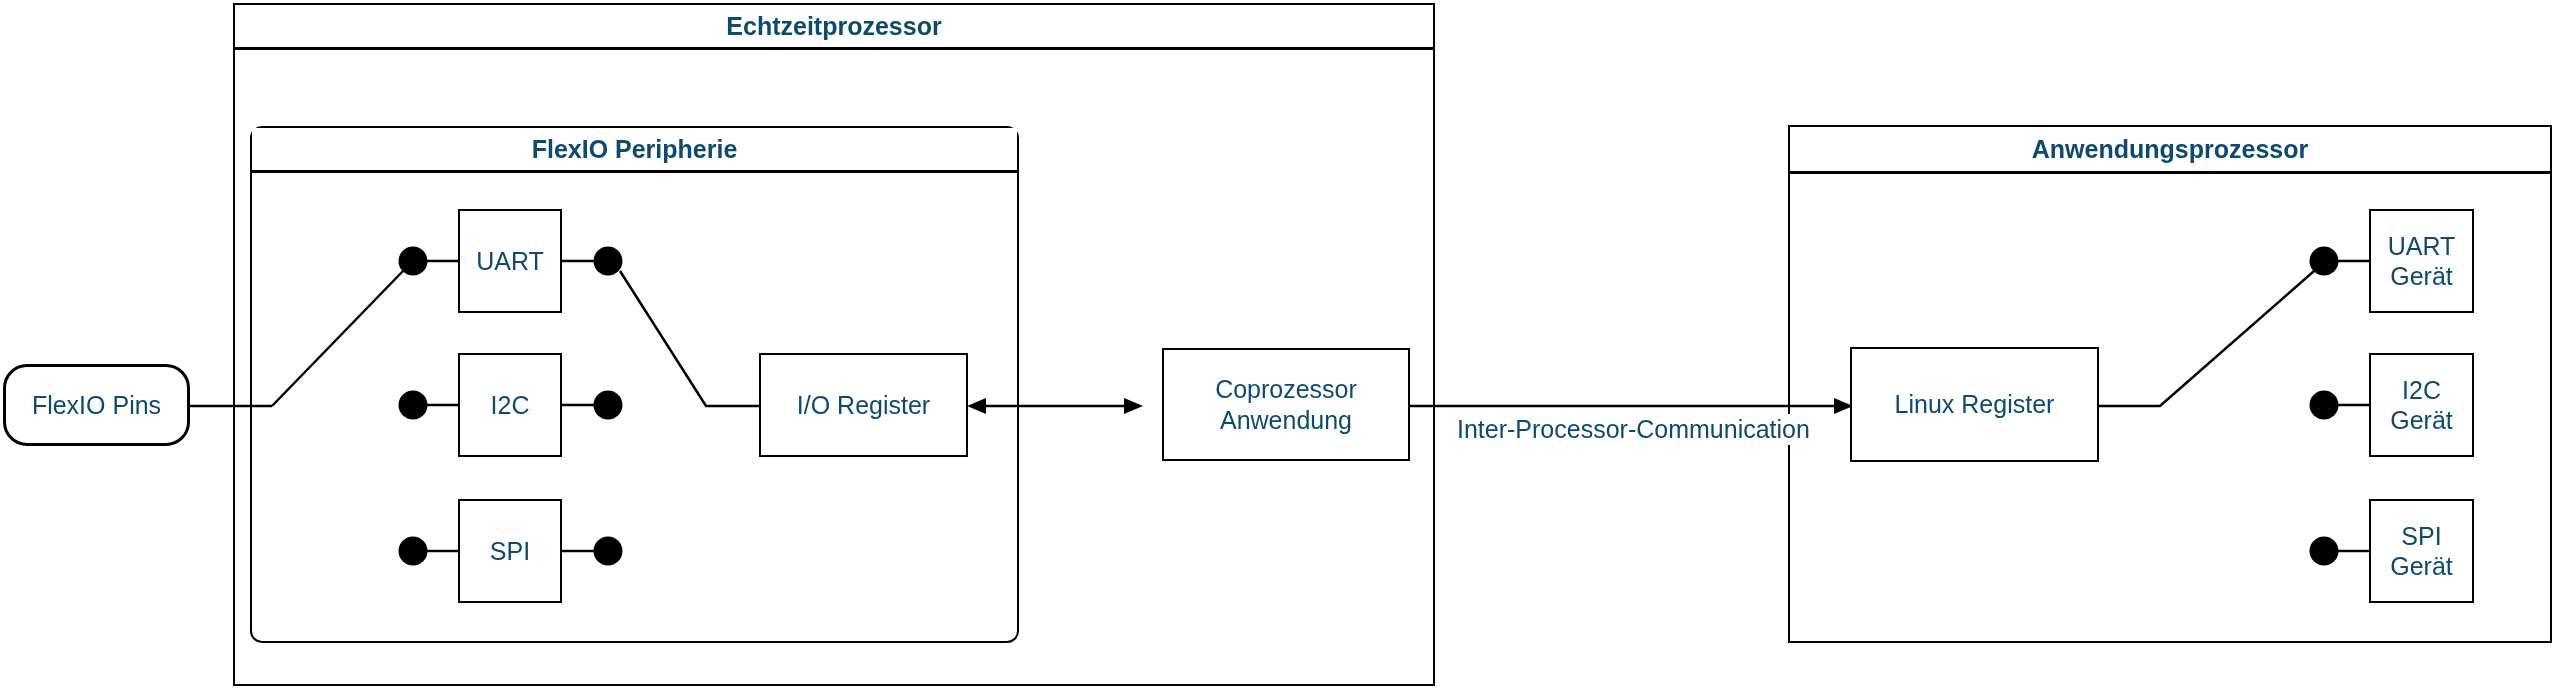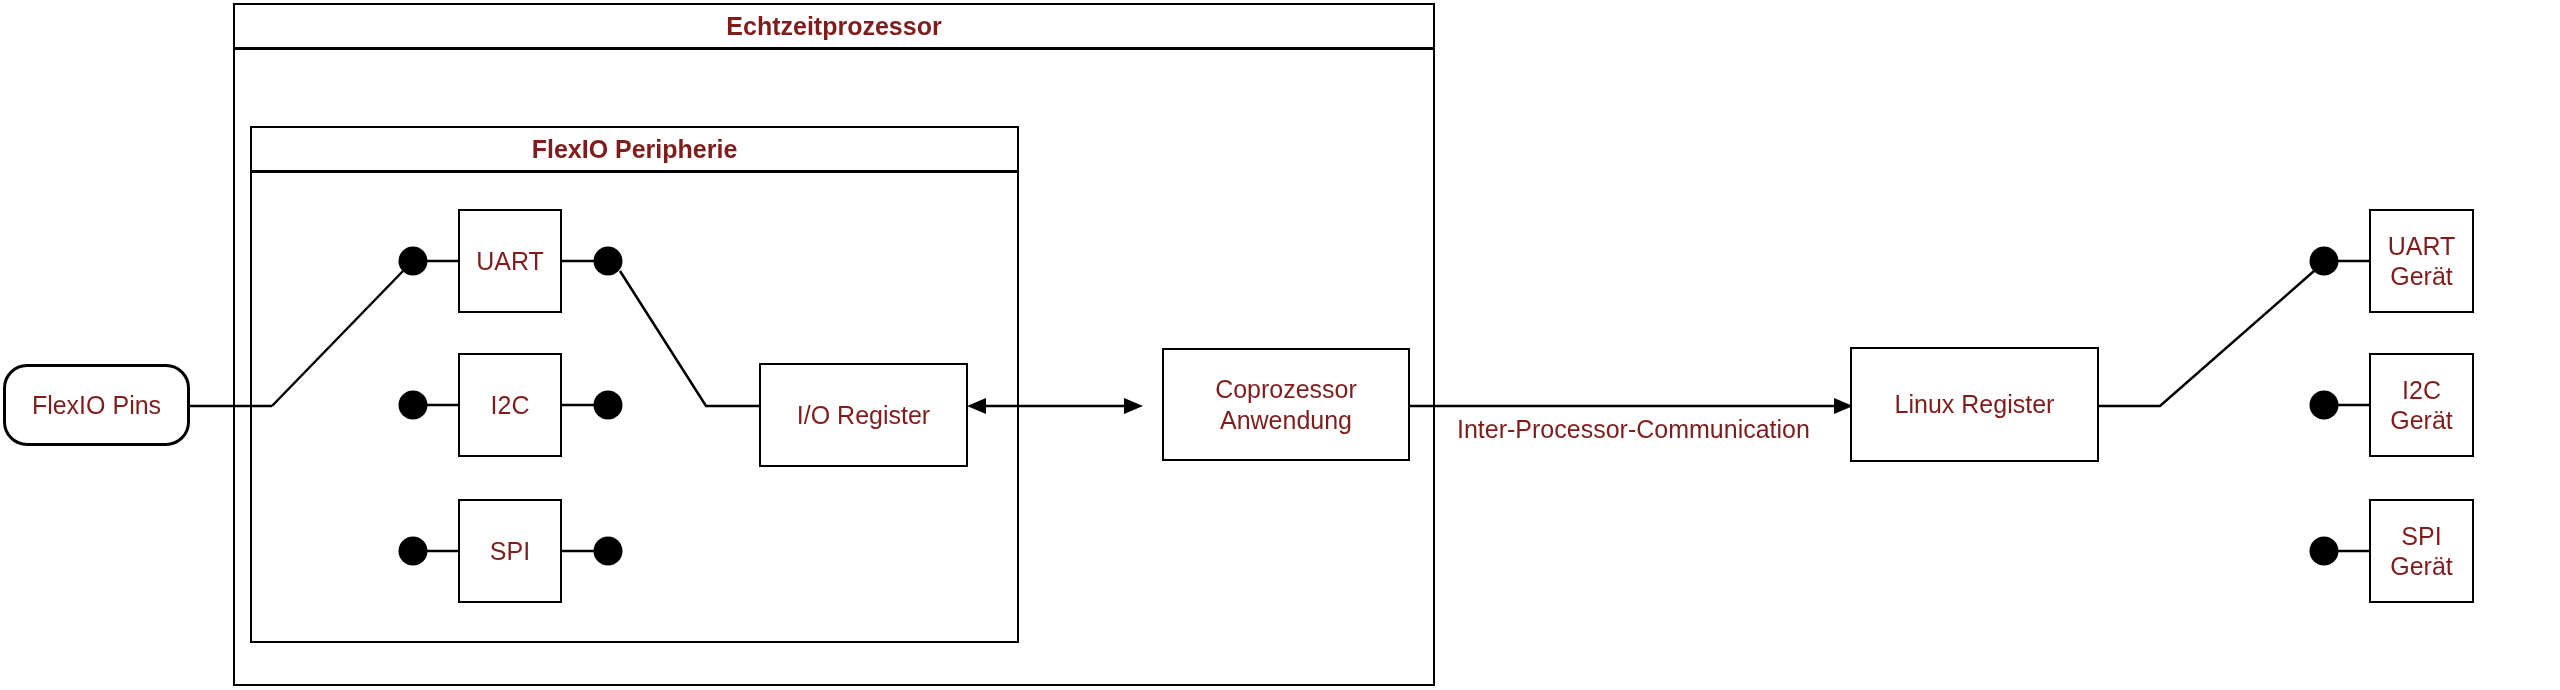--- a/index.html
+++ b/index.html
@@ -2,21 +2,21 @@
 <html><head>
 <meta charset="utf-8">
 <style>
   html, body { margin: 0; padding: 0; background: #ffffff; }
   .stage {
     position: relative;
     width: 2560px;
     height: 690px;
     background: #ffffff;
     font-family: "Liberation Sans", sans-serif;
-    color: #7f1d1d;
+    color: #0c4a6e;
     overflow: hidden;
   }
   
   .container {
     position: absolute;
     box-sizing: border-box;
     border: 2px solid #000000;
     background: transparent;
   }
   .container-header {
@@ -25,21 +25,21 @@
     border-bottom: 3px solid #000000;
     display: flex;
     align-items: center;
     justify-content: center;
     font-weight: bold;
     font-size: 25px;
     background: #ffffff;
   }
   .c-echtzeit    { left: 233px; top: 3px;   width: 1202px; height: 683px; }
   .c-echtzeit  .container-header { height: 45px; }
-  .c-flexio      { left: 250px; top: 126px; width: 769px;  height: 517px; }
+  .c-flexio      { left: 250px; top: 126px; width: 769px;  height: 517px; border-radius: 12px; }
   .c-flexio    .container-header { height: 45px; }
   .c-anwendung   { left: 1788px; top: 125px; width: 764px; height: 518px; }
   .c-anwendung .container-header { height: 47px; }
 
   
   .wires {
     position: absolute;
     left: 0; top: 0;
     width: 2560px; height: 690px;
     pointer-events: none;
@@ -56,21 +56,21 @@
     justify-content: center;
     text-align: center;
     font-size: 25px;
     line-height: 1.22;
   }
   .node-label { white-space: pre-line; }
   .n-pins      { left: 3px;    top: 364px; width: 187px; height: 82px; border-radius: 24px; border-width: 3px; }
   .n-uart      { left: 458px;  top: 209px; width: 104px; height: 104px; }
   .n-i2c       { left: 458px;  top: 353px; width: 104px; height: 104px; }
   .n-spi       { left: 458px;  top: 499px; width: 104px; height: 104px; }
-  .n-ioreg     { left: 759px;  top: 363px; width: 209px; height: 104px; }
+  .n-ioreg     { left: 759px;  top: 353px; width: 209px; height: 104px; }
   .n-coproc    { left: 1142px; top: 348px; width: 248px; height: 113px; margin-left: 20px; }
   .n-linux     { left: 1850px; top: 347px; width: 249px; height: 115px; }
   .n-uartg     { left: 2369px; top: 209px; width: 105px; height: 104px; }
   .n-i2cg      { left: 2369px; top: 353px; width: 105px; height: 104px; }
   .n-spig      { left: 2369px; top: 499px; width: 105px; height: 104px; }
 
   
   .edge-label {
     position: absolute;
     left: 1452px;
@@ -88,20 +88,23 @@
 <div class="stage">
 
   <div class="container c-echtzeit">
     <div class="container-header">Echtzeitprozessor</div>
   </div>
 
   <div class="container c-flexio">
     <div class="container-header">FlexIO Peripherie</div>
   </div>
 
+  <div class="container c-anwendung">
+    <div class="container-header">Anwendungsprozessor</div>
+  </div>
 
   <svg class="wires" viewBox="0 0 2560 690" xmlns="http://www.w3.org/2000/svg">
     <g stroke="#000000" stroke-width="2.5" fill="none">
 
       <path d="M190,406 H272"></path>
       <path d="M272,406 L403,271"></path>
 
       <path d="M620,271 L706,406 H759"></path>
 
       <path d="M427,261 H458"></path>

